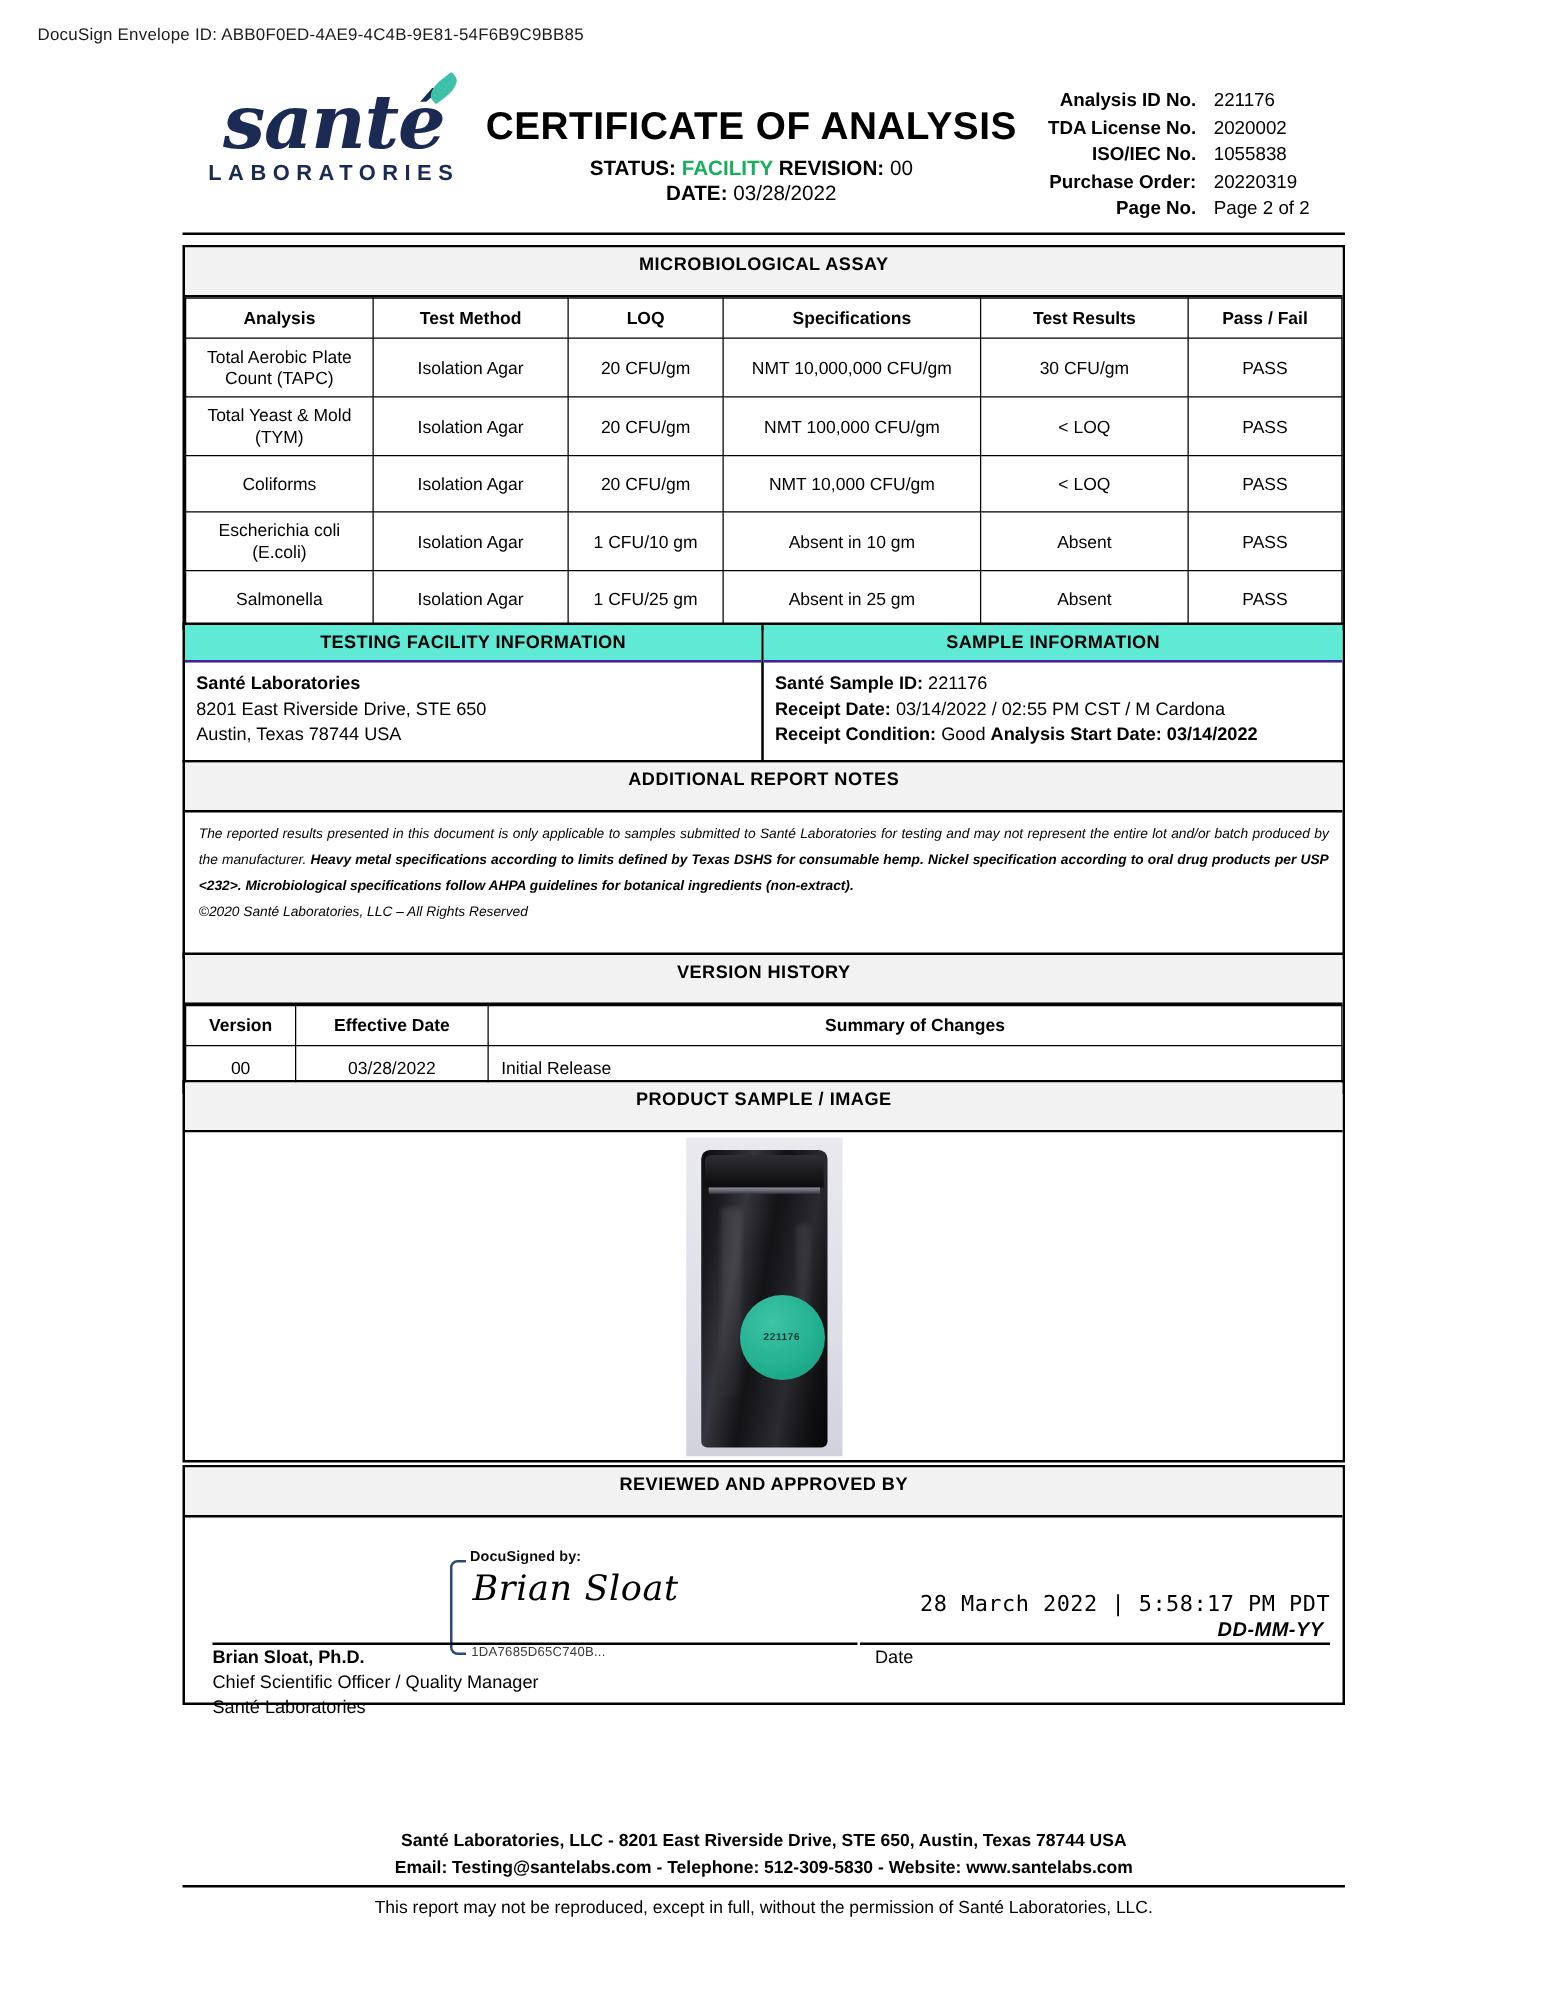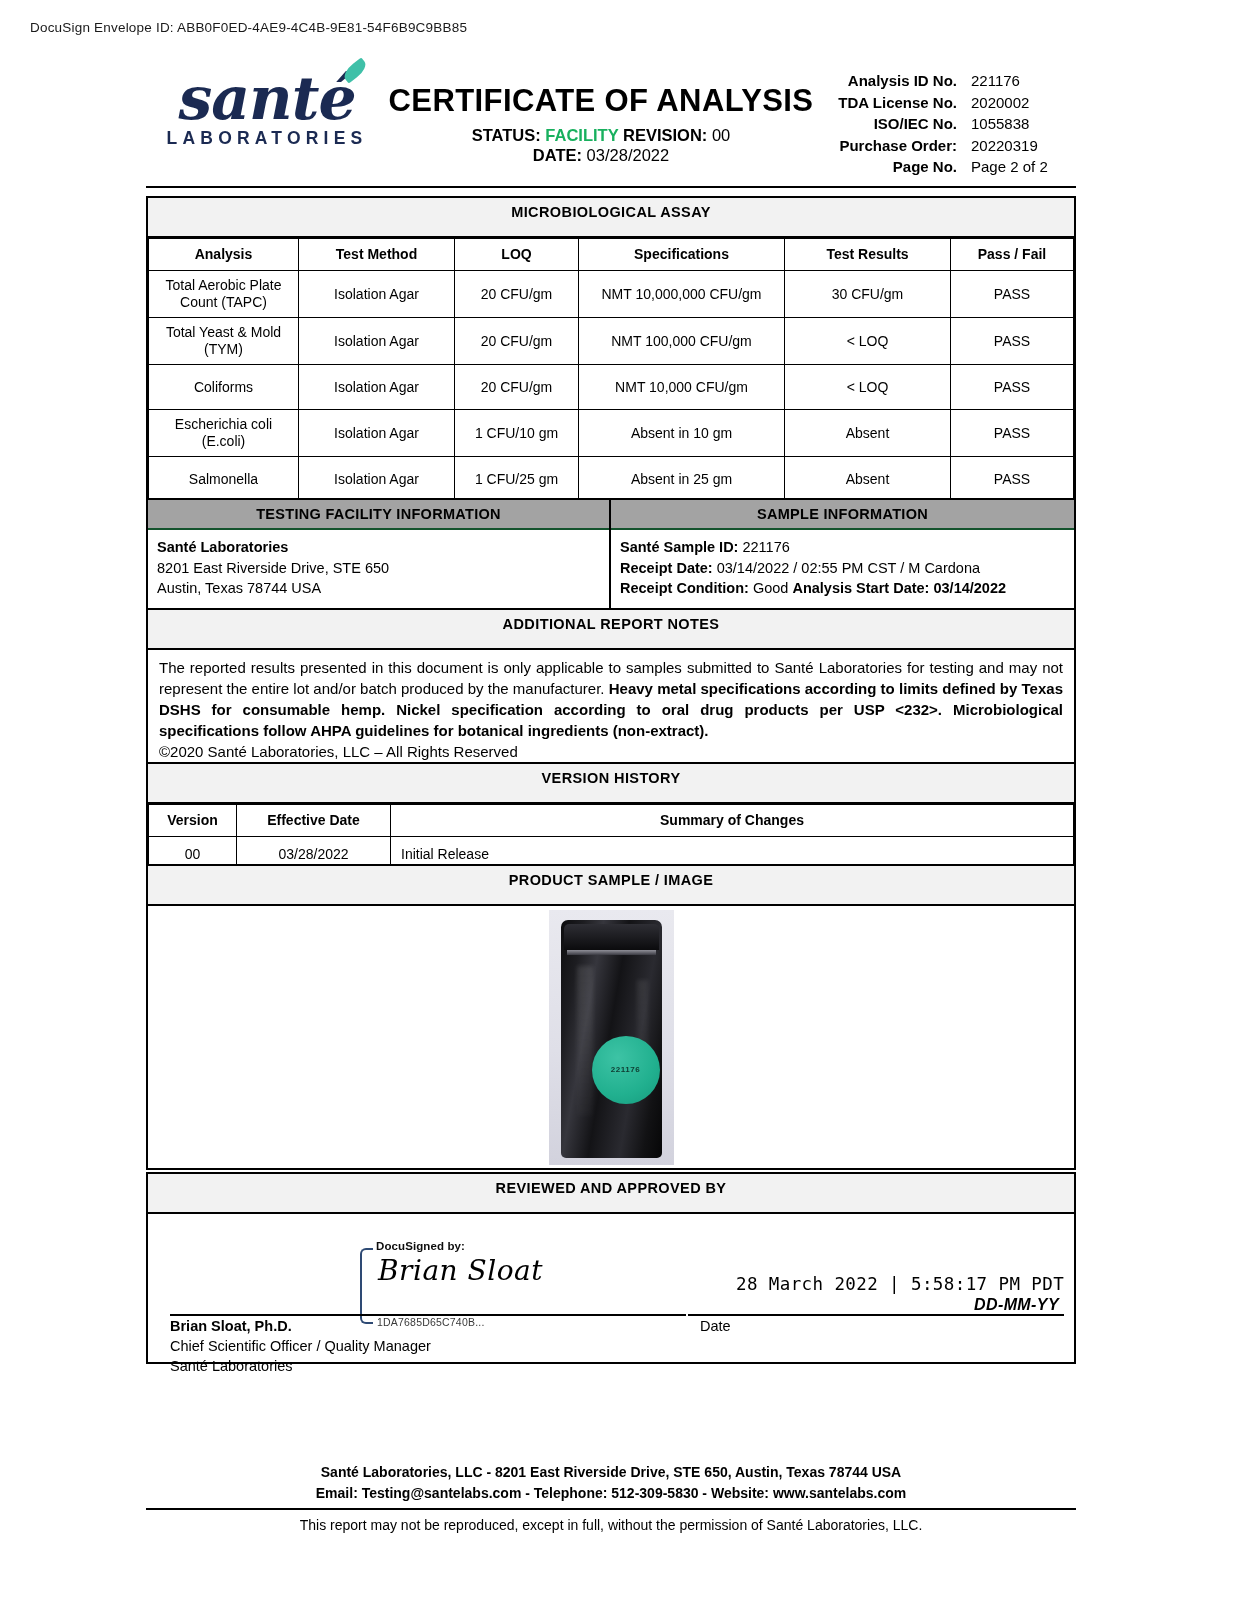--- a/index.html
+++ b/index.html
@@ -136,38 +136,39 @@
   #micro th:nth-child(3), #micro td:nth-child(3) { width: 124px; }
   #micro th:nth-child(4), #micro td:nth-child(4) { width: 206px; }
   #micro th:nth-child(5), #micro td:nth-child(5) { width: 166px; }
 
   
   #facility { top: 498px; }
   .fs-wrap { display: flex; }
   .fs-col { flex: 0 0 50%; }
   .fs-col.left { border-right: 2px solid #000; }
   .fs-head {
-    background: #a3a3a3;
-    border-bottom: 2px solid #14532d;
+    background: #5eead4;
+    border-bottom: 2px solid #4c1d95;
     text-align: center;
     font-size: 14.5px;
     font-weight: 700;
     letter-spacing: 0.3px;
     padding: 6px 0;
   }
   .fs-body { padding: 7px 9px 9px; font-size: 14.5px; line-height: 20.5px; }
   .fs-body .b { font-weight: 700; }
 
   
   #notes { top: 608px; }
   .notes-body {
     padding: 7px 11px 24px;
-    font-size: 15px;
+    font-size: 11px;
     line-height: 21px;
     text-align: justify;
+    font-style: italic;
   }
   .notes-body .b { font-weight: 700; }
   .notes-copyright { text-align: left; }
 
   
   #version { top: 762px; }
   #version table.grid { border: none; }
   #version th:nth-child(1), #version td:nth-child(1) { width: 88px; }
   #version th:nth-child(2), #version td:nth-child(2) { width: 154px; }
   #version td.changes { text-align: left; padding-left: 10px; }

